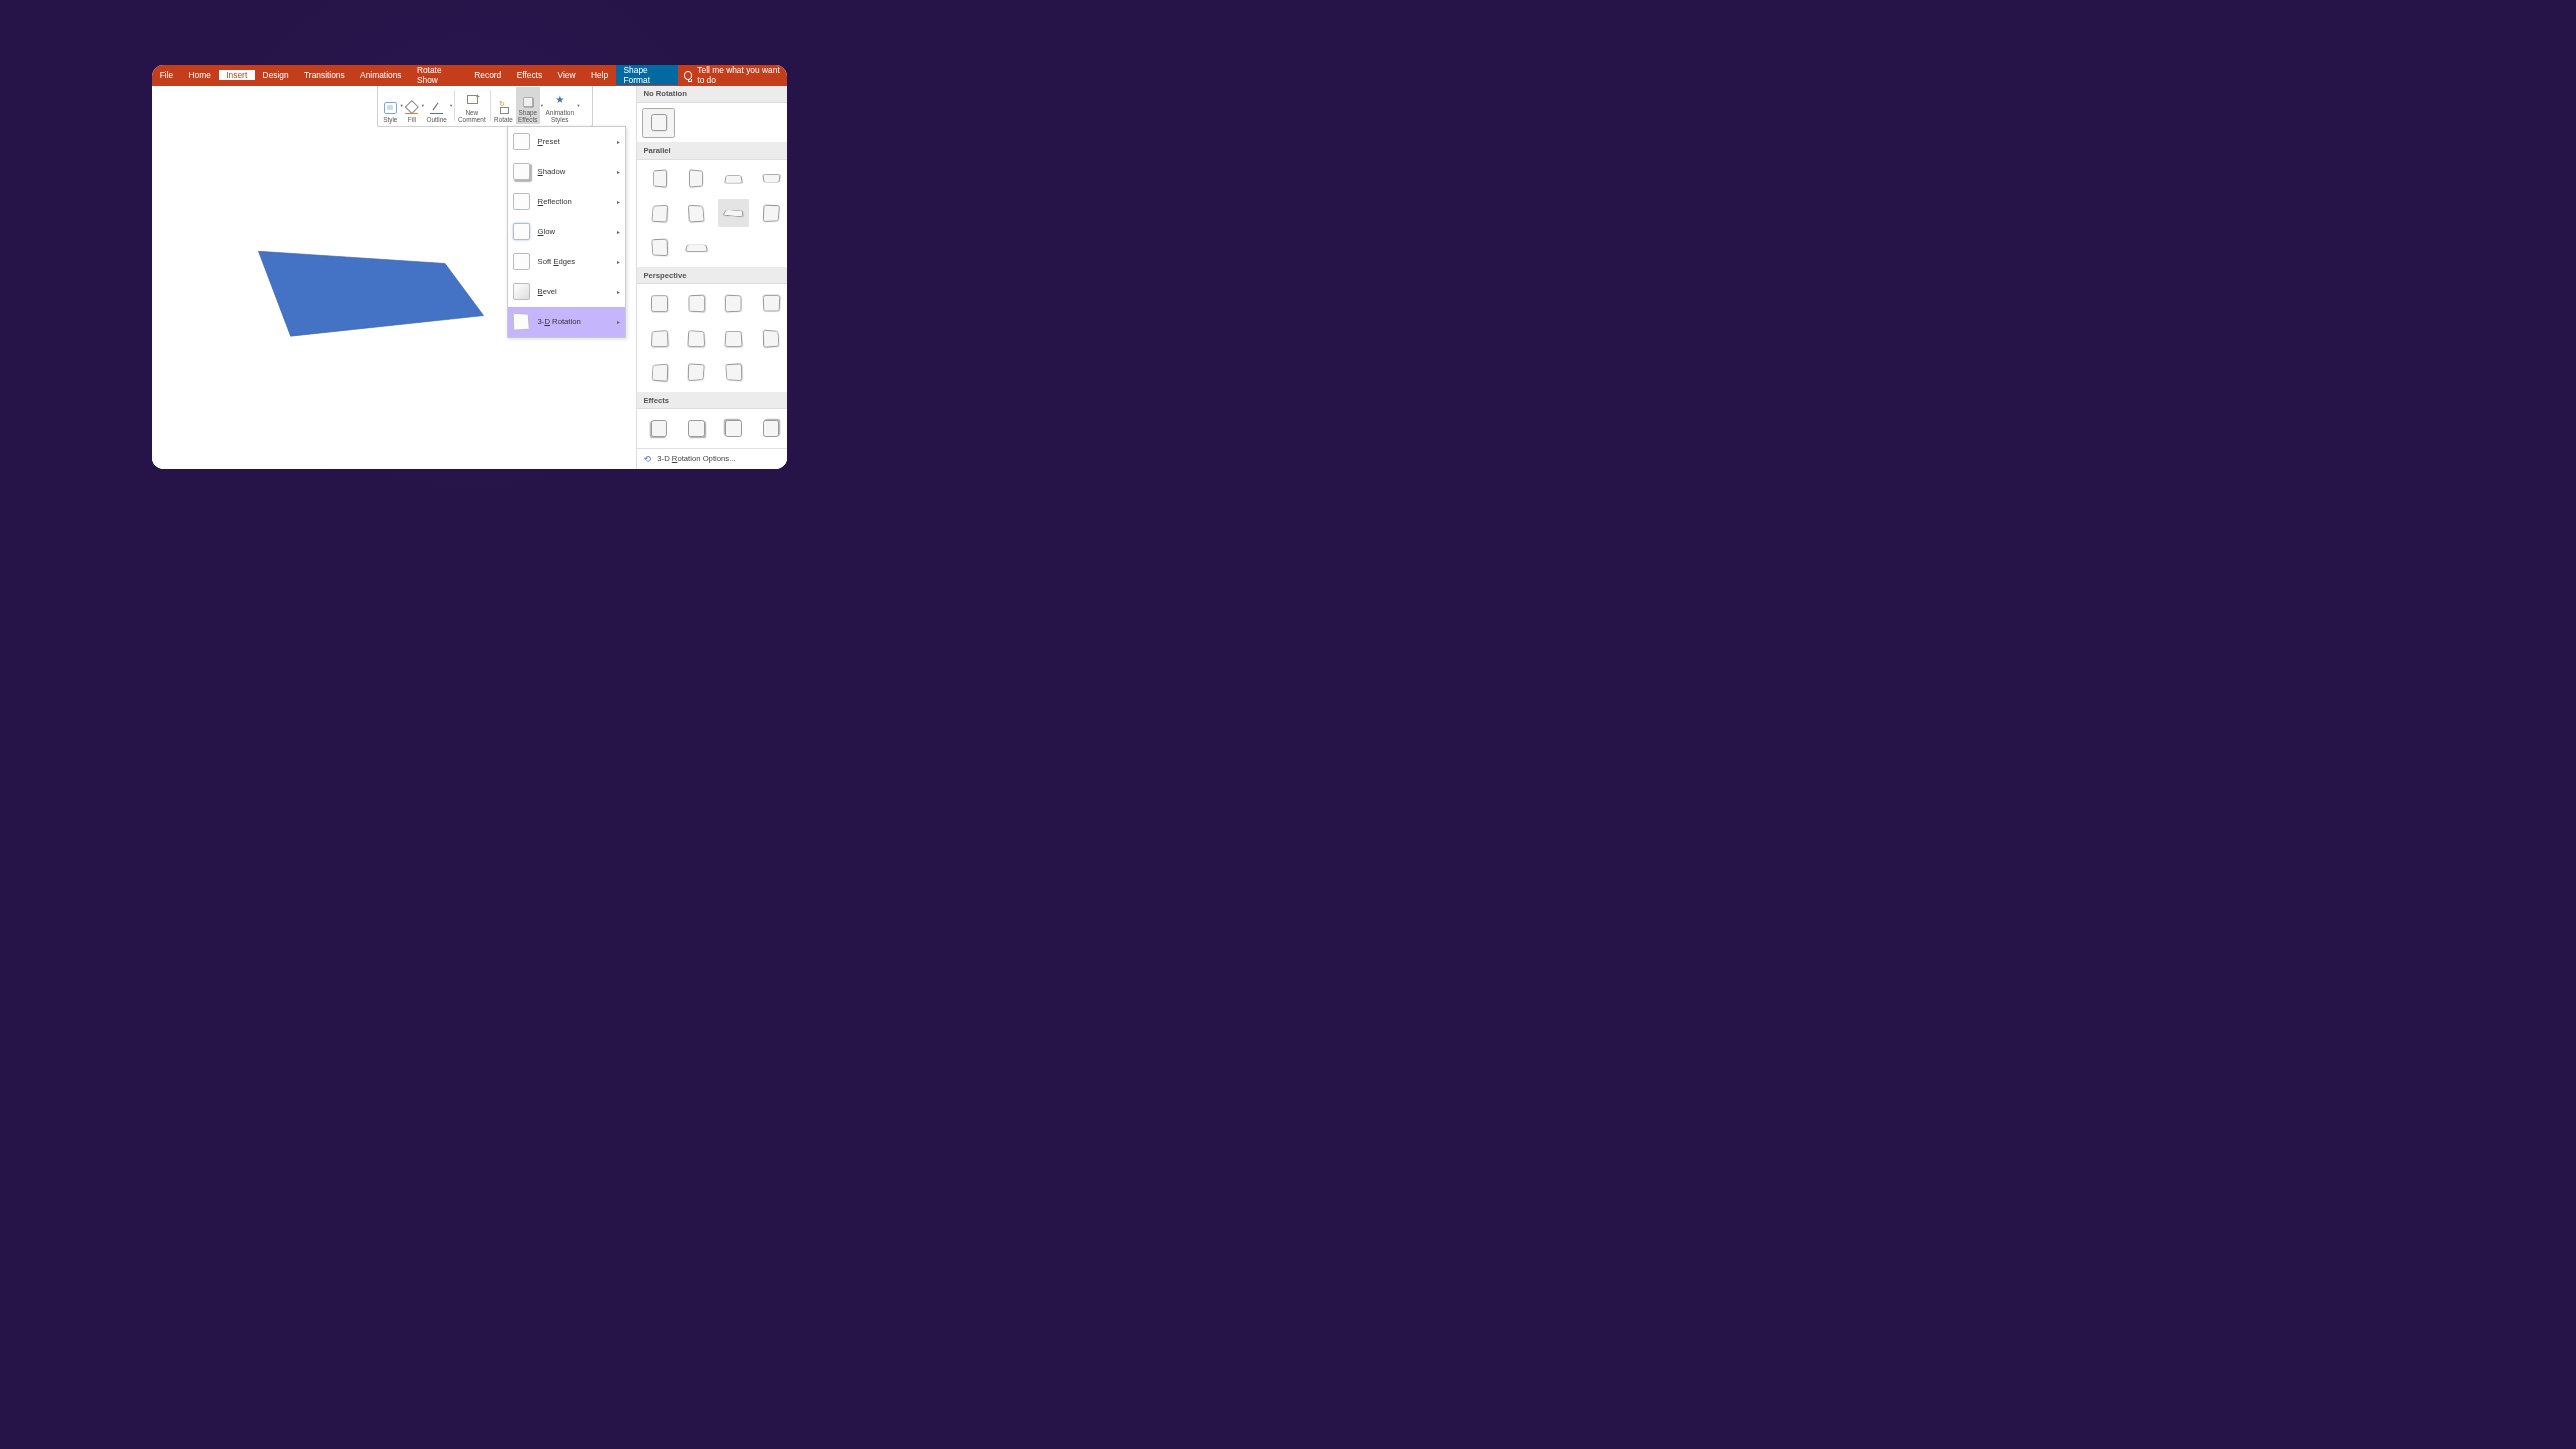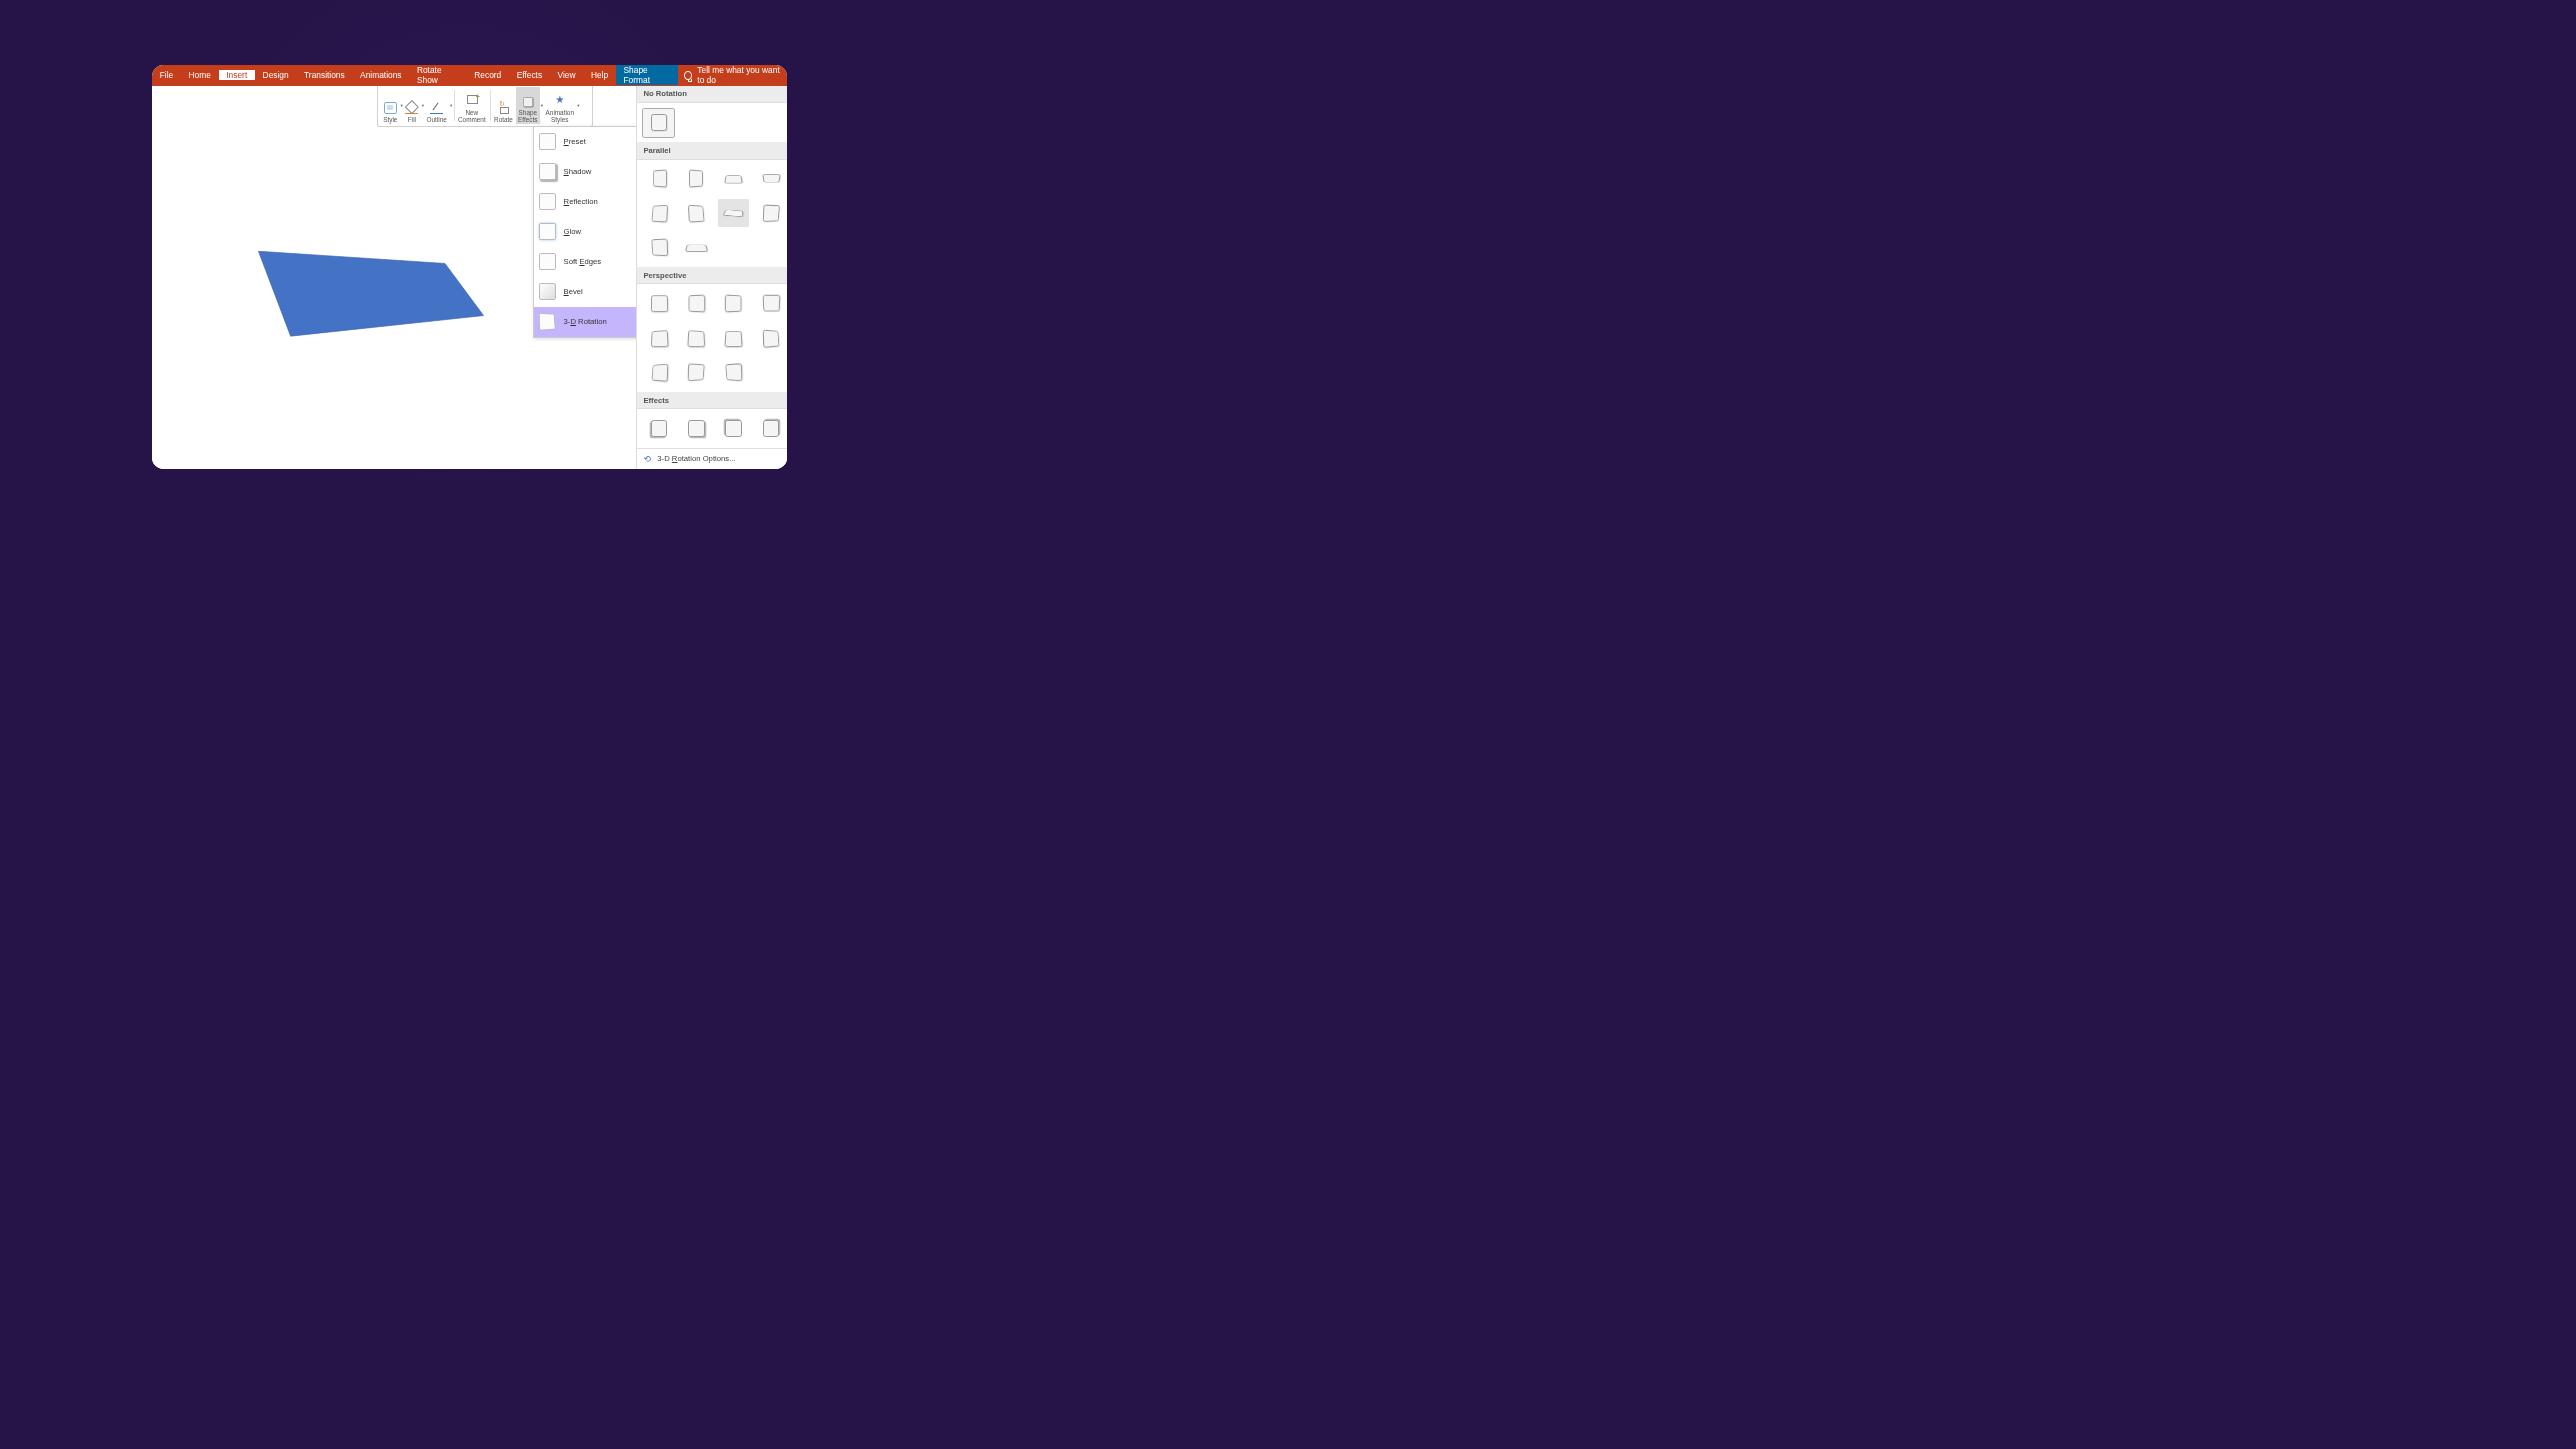--- a/index.html
+++ b/index.html
@@ -145,21 +145,21 @@
   margin-left: 0.6px;
 }
 .shape-3d {
   position: absolute;
   top: 165px;
   left: 55px;
 }
 .effects-menu {
   position: absolute;
   top: 40px;
-  left: 381px;
+  left: 355px;
   width: 119px;
   background: #fff;
   border: 0.6px solid #ccc;
   box-shadow: 1.3px 1.3px 3.9px rgba(0,0,0,0.15);
 }
 .effects-item {
   display: flex;
   align-items: center;
   height: 30px;
   padding: 0 5.2px;

